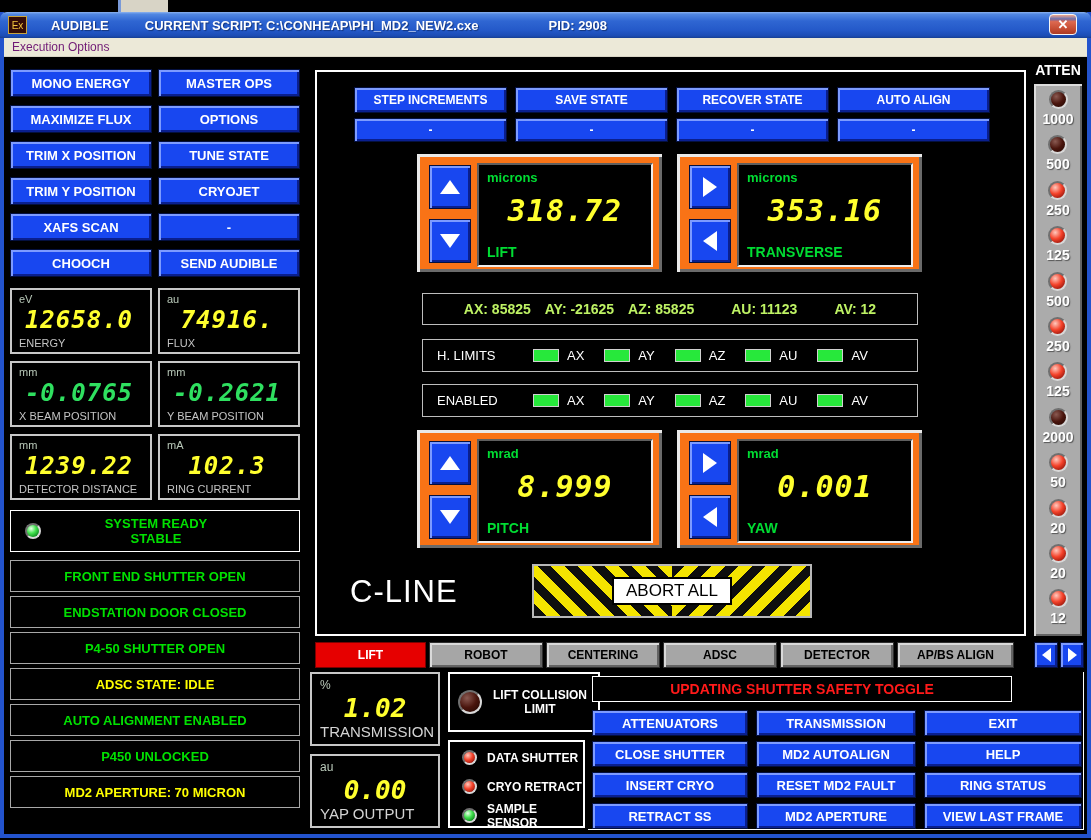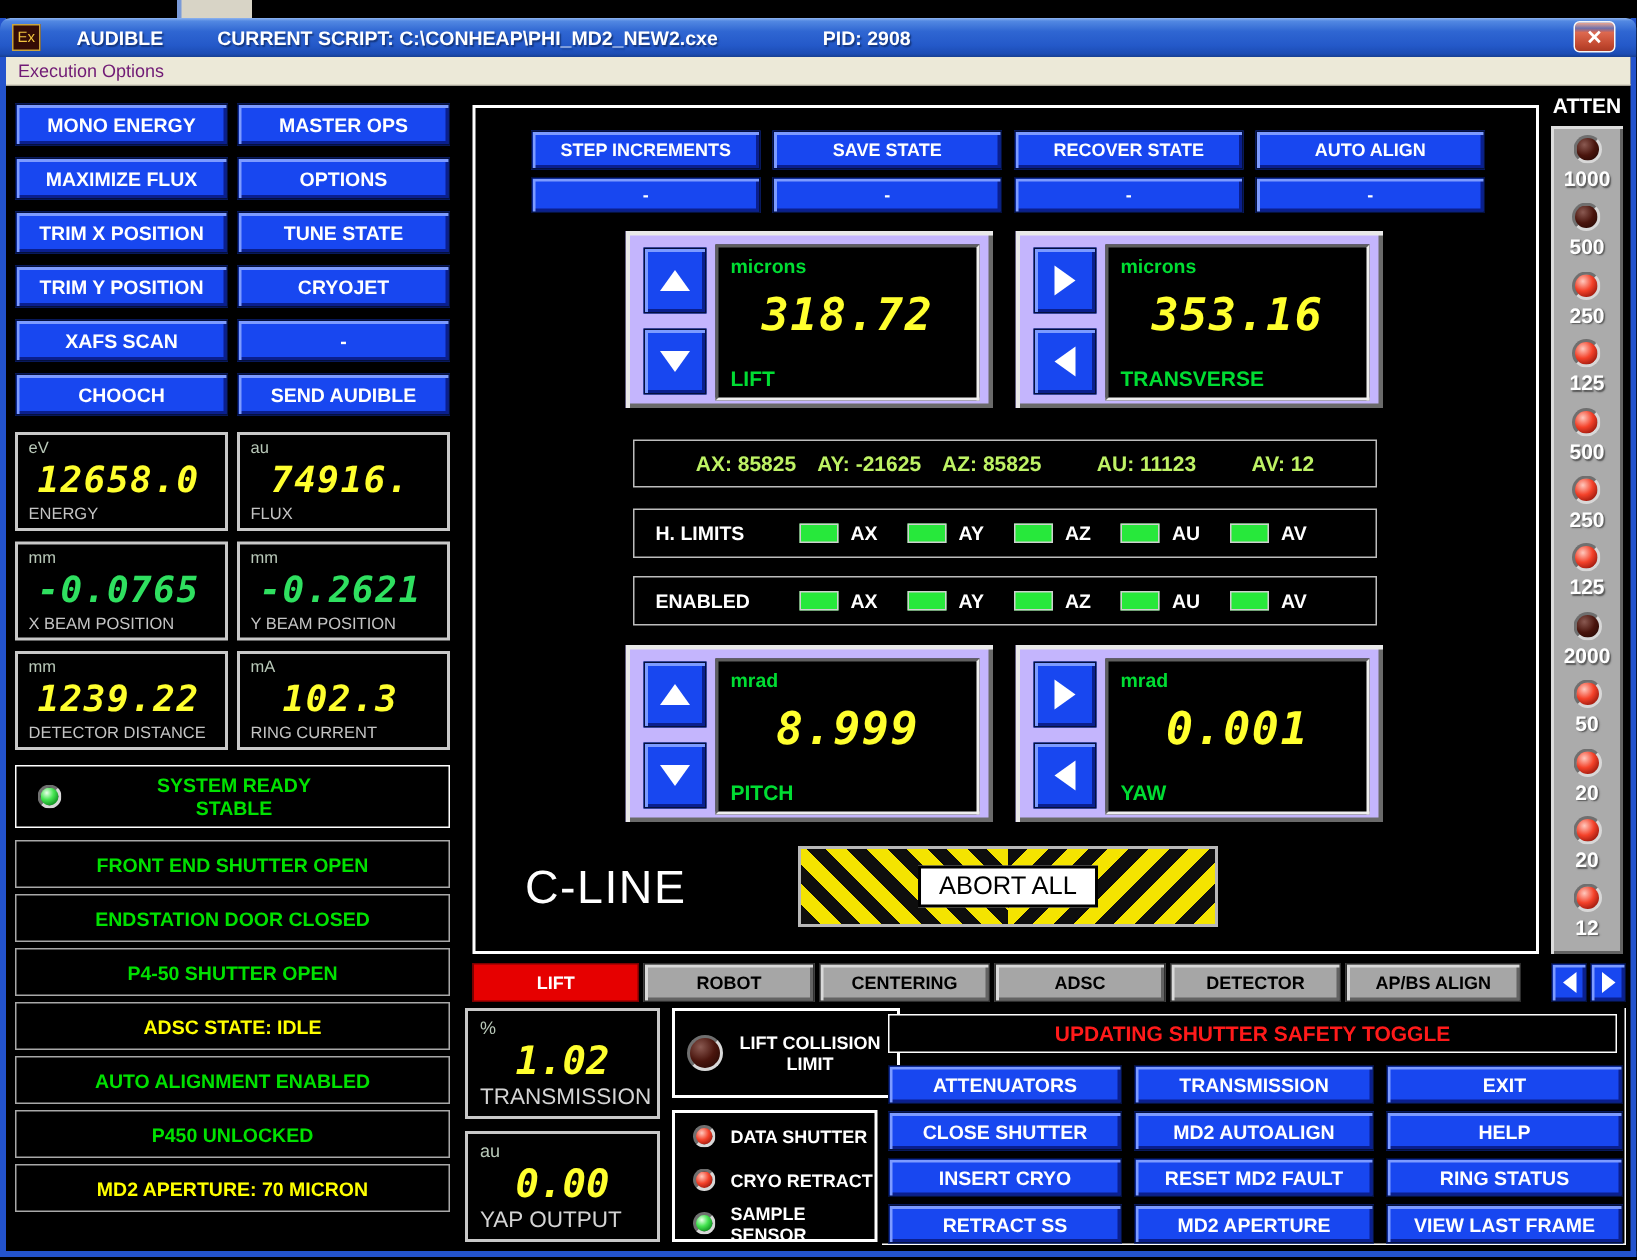--- a/index.html
+++ b/index.html
@@ -57,21 +57,21 @@
   .led.red{background:radial-gradient(circle at 35% 30%,#ffc9be 0%,#f4422a 45%,#92140a 85%)}
   .led.off{background:radial-gradient(circle at 35% 30%,#8a5a52 0%,#4a150d 50%,#260803 90%)}
 
   
   .mainpanel{left:315px;top:70px;width:711px;height:566px;border:2px solid #fff;background:#000}
   .toprow{left:37px;top:15px;display:grid;grid-template-columns:repeat(4,153px);gap:8px}
   .toprow .btn-blue{height:26px}
   .dashrow{left:37px;top:46px;display:grid;grid-template-columns:repeat(4,153px);gap:8px}
   .dashrow .btn-blue{height:24px}
 
-  .mpanel{width:245px;height:118px;background:#c4b5fd;
+  .mpanel{width:245px;height:118px;background:#f97316;
     box-shadow:inset 3px 3px 0 #e9e9e9,inset -3px -3px 0 #6a6a6a;position:absolute;box-sizing:border-box}
   .abtn{position:absolute;left:12px;width:40px;height:42px;background:#1847f0;border:1px solid #04103f;
     box-shadow:inset 2px 2px 0 #7d9bff,inset -2px -2px 0 #0a1f8e;display:flex;align-items:center;justify-content:center}
   .mdisp{position:absolute;left:60px;top:9px;width:172px;height:100px;background:#000;
     border:2px solid;border-color:#5f5f5f #eee #eee #5f5f5f}
   .mdisp .unit{position:absolute;left:8px;top:5px;color:#00dd33;font-weight:bold;font-size:13px}
   .mdisp .val{position:absolute;left:0;width:100%;top:28px;text-align:center;
     font-family:"DejaVu Sans Mono",monospace;font-style:italic;font-weight:bold;font-size:30px;color:#ffff2e;letter-spacing:1px}
   .mdisp .lbl{position:absolute;left:8px;bottom:5px;color:#00dd33;font-weight:bold;font-size:14px}
 
@@ -83,25 +83,25 @@
   .tri.sm-left{border-top:7px solid transparent;border-bottom:7px solid transparent;border-right:9px solid #fff}
   .tri.sm-right{border-top:7px solid transparent;border-bottom:7px solid transparent;border-left:9px solid #fff}
 
   .axisbox{left:105px;top:221px;width:496px;height:32px;border:1px solid #bdbdbd;background:#000;
     display:flex;align-items:center;justify-content:center}
   .axisbox span{color:#bef264;font-weight:bold;font-size:14px;margin:0 7px;white-space:nowrap}
   .axisbox span:nth-child(4),.axisbox span:nth-child(5){margin-left:30px}
 
   .limrow{left:105px;top:0;width:496px;height:33px;border:1px solid #bdbdbd;background:#000;
     display:flex;align-items:center}
-  .limrow .rlabel{width:96px;padding-left:14px;color:#fff;font-weight:bold;font-size:13px;flex:none}
+  .limrow .rlabel{width:96px;padding-left:14px;color:#fff;font-weight:normal;font-size:13px;flex:none}
   .chgroup{display:flex;align-items:center;gap:8px;margin-right:20px}
   .grect{width:26px;height:13px;background:#27e83b;border:1px solid #d0d0d0;box-sizing:border-box}
   .grect.on{background:#27e83b}
-  .chname{color:#fff;font-weight:bold;font-size:13px}
+  .chname{color:#fff;font-weight:normal;font-size:13px}
 
   .cline{left:33px;top:498px;width:140px;height:44px;color:#fff;font-size:31px;letter-spacing:1px;
     display:flex;align-items:center}
   .abort{left:215px;top:492px;width:280px;height:54px;border:2px solid #b8b8b8;position:absolute;box-sizing:border-box}
   .hz{position:absolute;top:0;bottom:0;width:50%}
   .hz.l{left:0;background:repeating-linear-gradient(45deg,#0e0e0e 0 9px,#f4e400 9px 19px)}
   .hz.r{right:0;background:repeating-linear-gradient(135deg,#0e0e0e 0 9px,#f4e400 9px 19px)}
   .abort .lblbox{position:absolute;left:50%;top:50%;transform:translate(-50%,-50%);background:#fff;
     border:2px solid #000;padding:2px 12px;color:#000;font-size:17px;white-space:nowrap}
 
@@ -118,21 +118,21 @@
   .bdd .unit{position:absolute;left:8px;top:4px;font-size:12px;color:#b9c9b9}
   .bdd .val{position:absolute;left:0;width:100%;top:19px;text-align:center;
     font-family:"DejaVu Sans Mono",monospace;font-style:italic;font-weight:bold;font-size:26px;color:#ffff2e}
   .bdd .lbl{position:absolute;left:8px;bottom:4px;font-size:15px;color:#d4d4d4}
 
   .wbox{border:2px solid #fff;background:#000;position:absolute;box-sizing:border-box}
   .ledrow{display:flex;align-items:center;gap:10px;padding-left:12px;height:29px}
   .ledrow .ltxt{color:#fff;font-weight:bold;font-size:12px}
 
   .brcontainer{left:588px;top:672px;width:496px;height:158px;border-right:1px solid #fff;border-bottom:1px solid #fff}
-  .msgbox{left:592px;top:676px;width:486px;height:26px;border:1px solid #fff;background:#000;
+  .msgbox{left:592px;top:676px;width:420px;height:26px;border:1px solid #fff;background:#000;
     display:flex;align-items:center;justify-content:center}
   .msgbox span{color:#ff1a1a;font-weight:bold;font-size:14px}
   .bgrid{left:592px;top:710px;display:grid;grid-template-columns:156px 160px 158px;gap:5px 8px}
   .bgrid .btn-blue{height:26px}
 
   
   .attentitle{left:1030px;top:61px;width:56px;height:18px;color:#fff;font-weight:bold;font-size:14px;
     display:flex;align-items:center;justify-content:center}
   .attenstrip{left:1034px;top:84px;width:48px;height:552px;background:#ababab;
     box-shadow:inset 2px 2px 0 #dcdcdc,inset -2px -2px 0 #636363;

